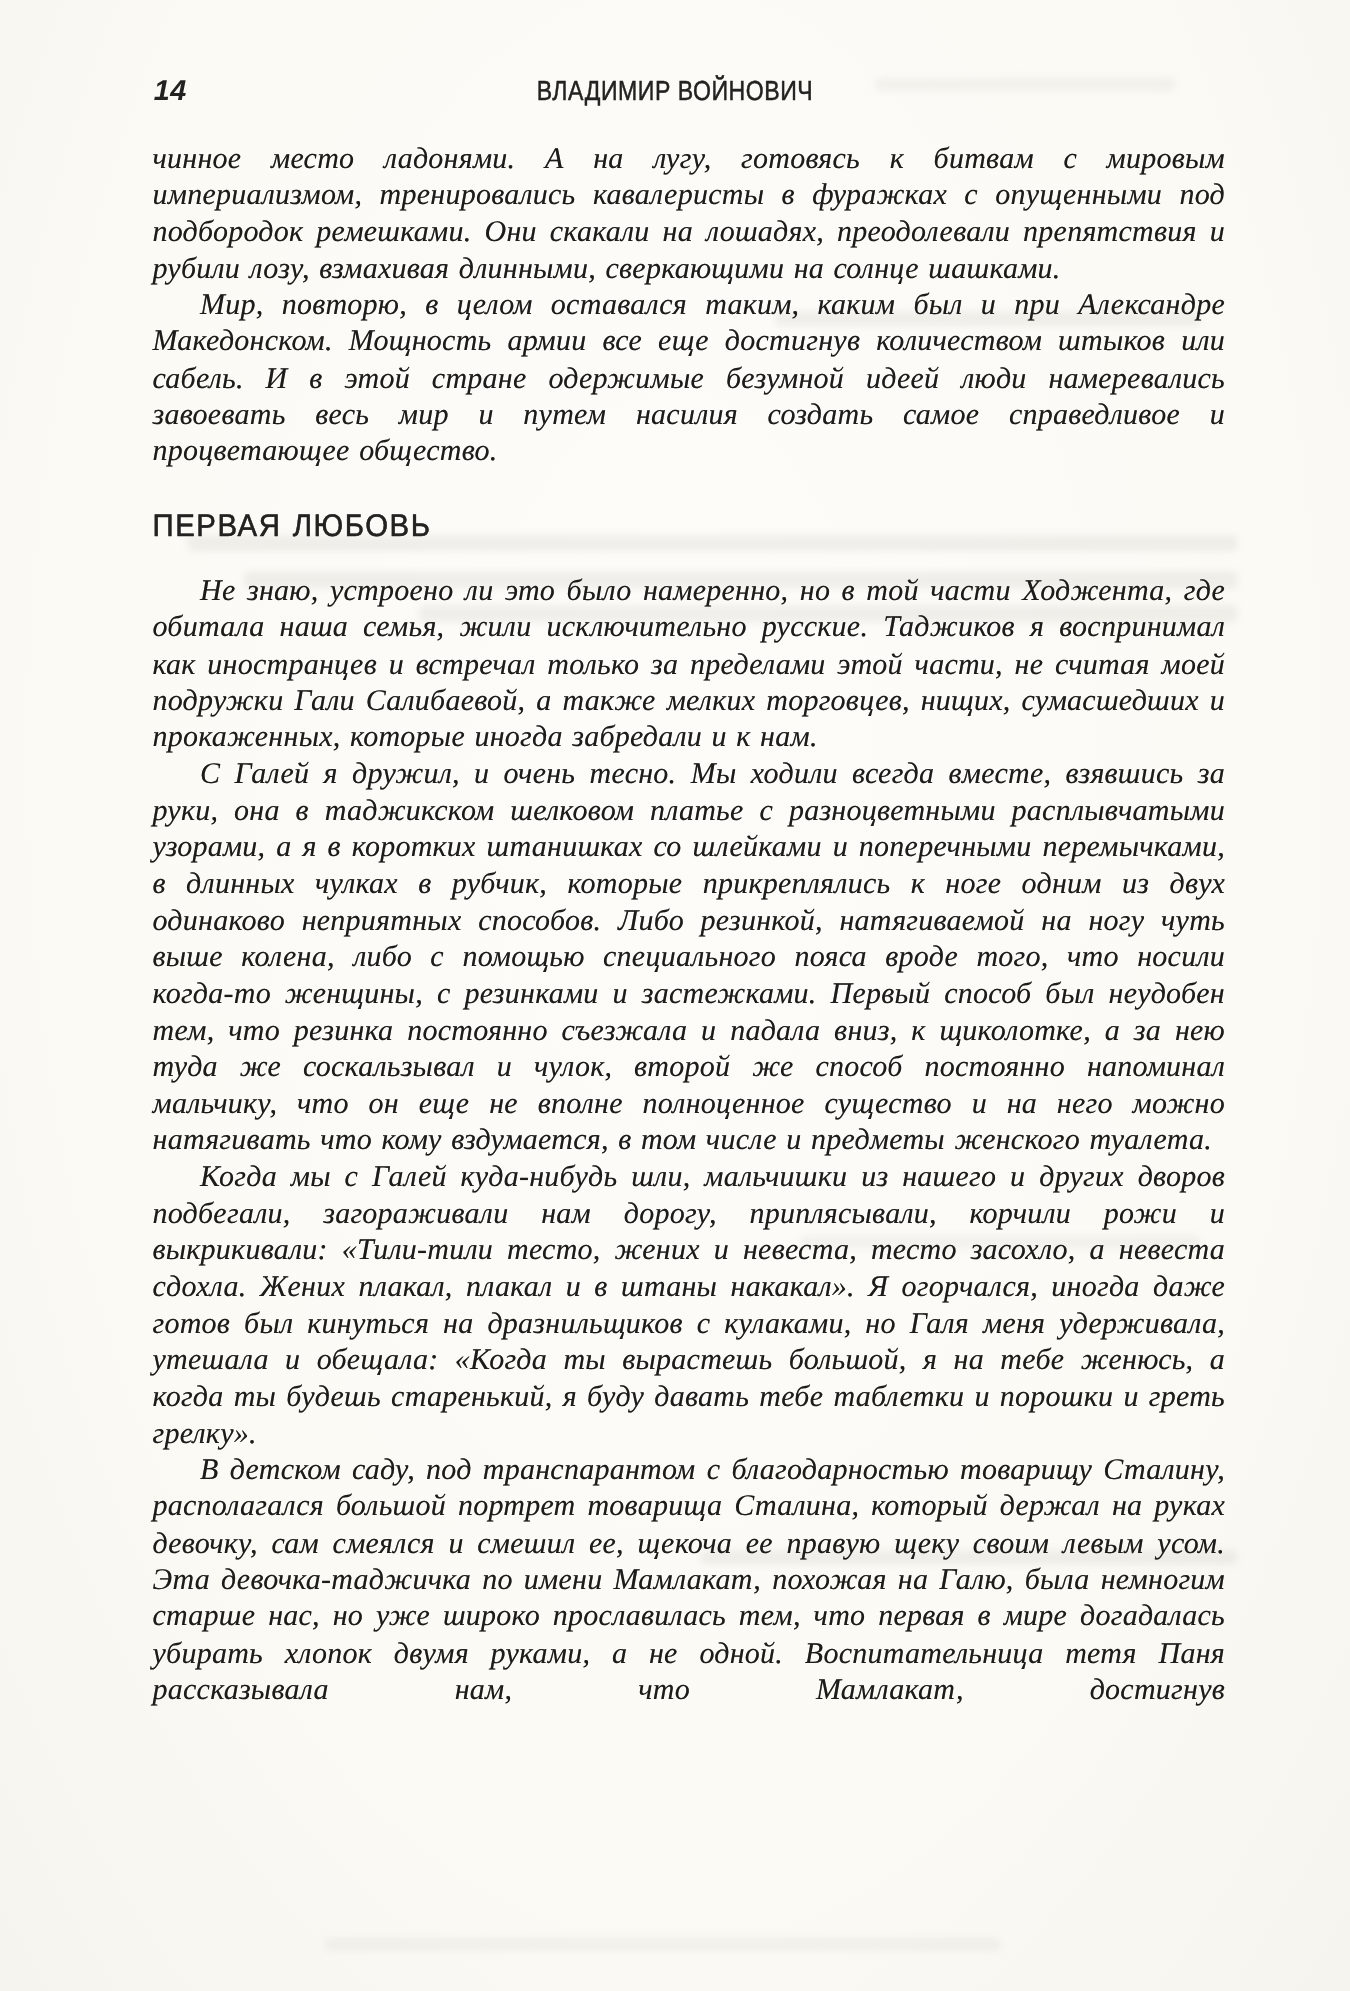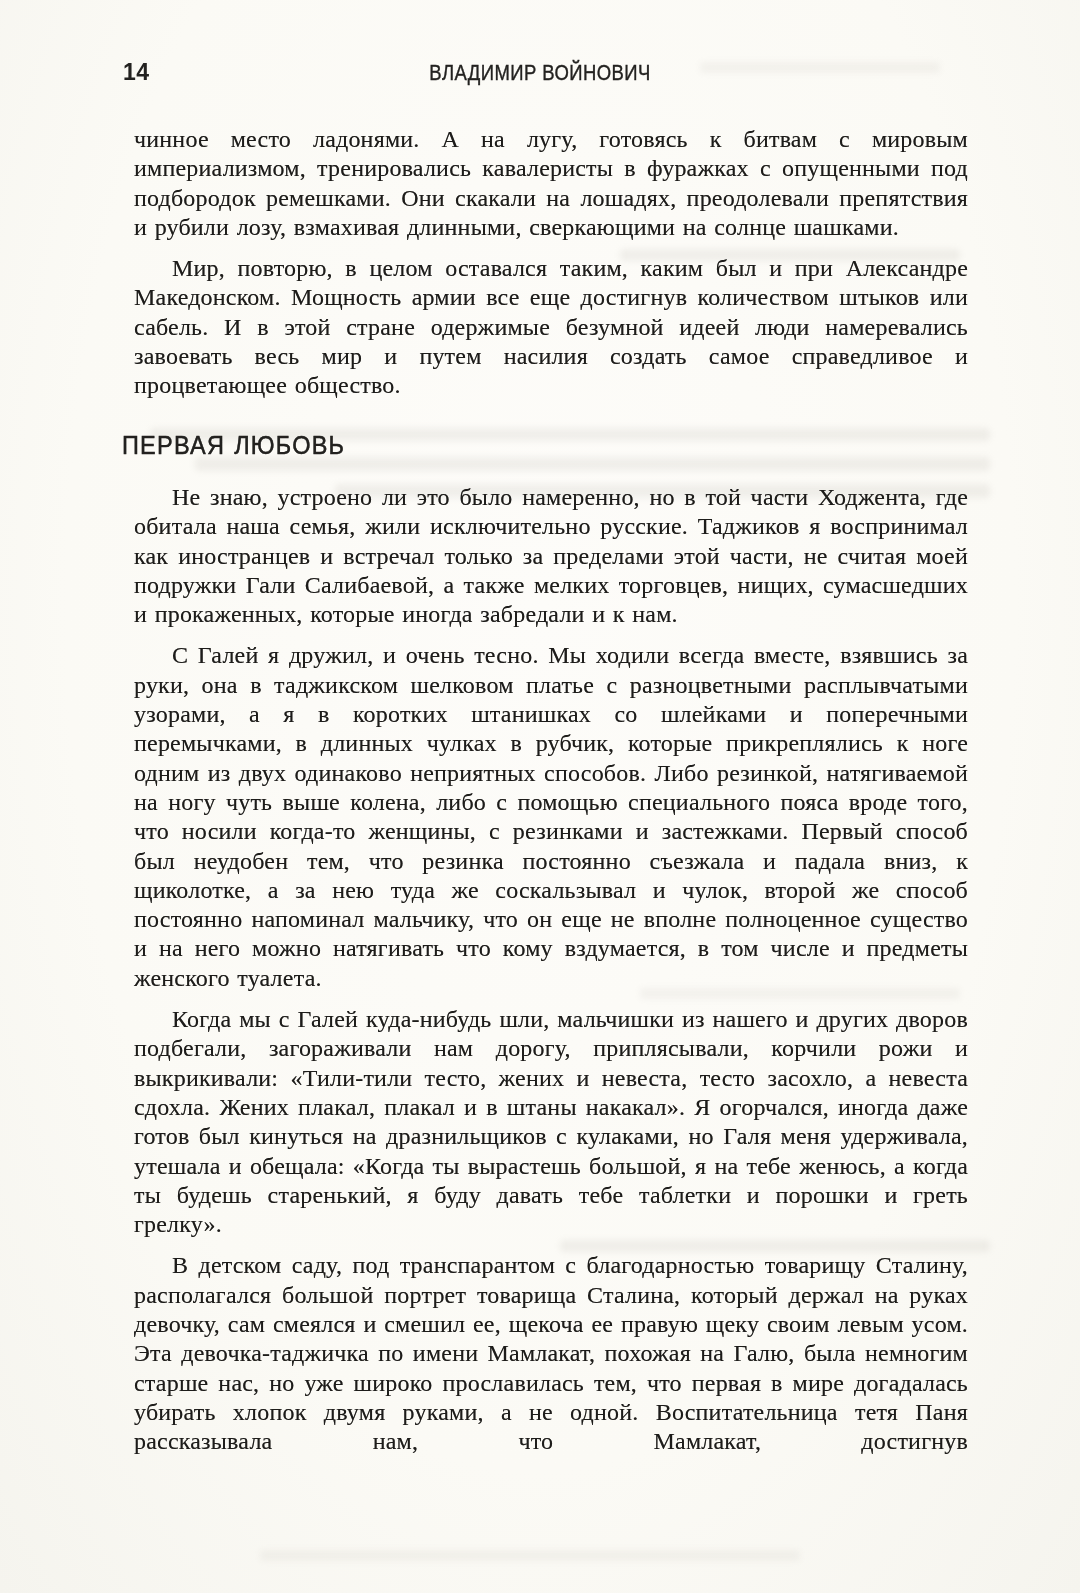--- a/index.html
+++ b/index.html
@@ -26,20 +26,21 @@
     font-family: "Liberation Sans", sans-serif;
     color: #232220;
   }
   .page-num {
     position: absolute;
     left: 123px;
     top: 2px;
     font-size: 23px;
     font-weight: 700;
     letter-spacing: 0.5px;
+    font-style: italic;
   }
   .author {
     position: absolute;
     left: 0;
     right: 0;
     top: 3px;
     text-align: center;
     font-size: 22px;
     font-weight: 400;
     letter-spacing: 0.5px;
@@ -56,22 +57,23 @@
     width: 858px;
     font-family: "Liberation Serif", serif;
     font-size: 24px;
     line-height: 29.3px;
     text-align: justify;
     letter-spacing: 0.2px;
     word-spacing: 1.4px;
     text-shadow: 0 0 0.4px rgba(20,18,15,0.5);
   }
   .text-block p {
-    margin: 12px;
+    margin: 0;
     text-indent: 38px;
+    font-style: italic;
   }
   .text-block p.continued {
     text-indent: 0;
   }
   .text-block p.runs-on {
     text-align-last: justify;
   }
   h2.section-heading {
     margin: 30px 0 23px 0;
     font-family: "Liberation Sans", sans-serif;

